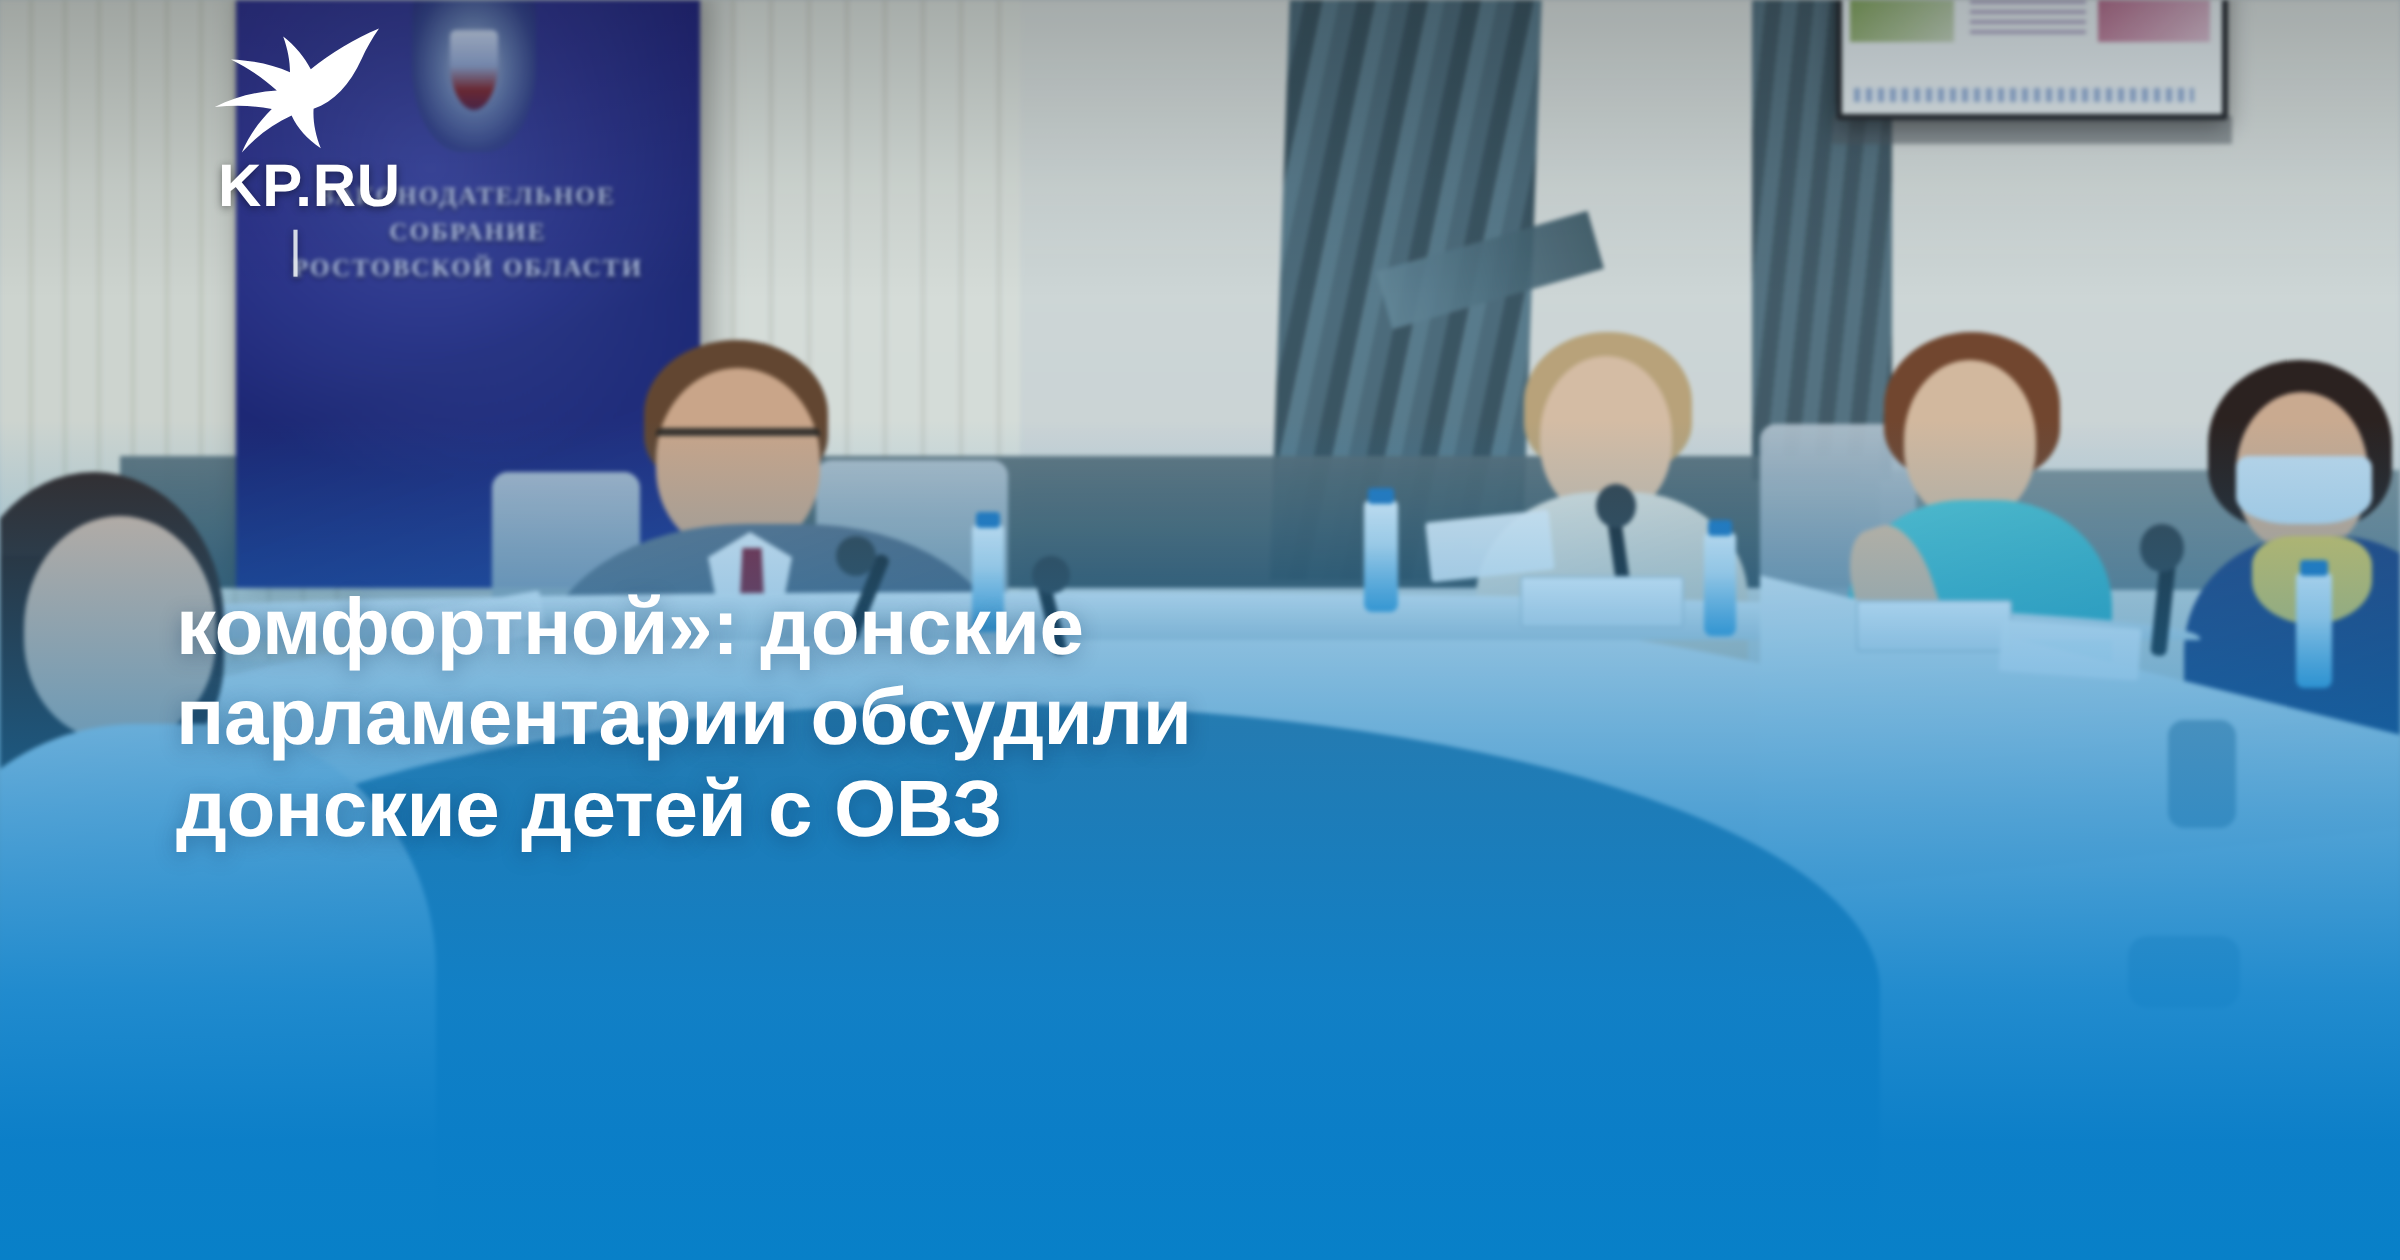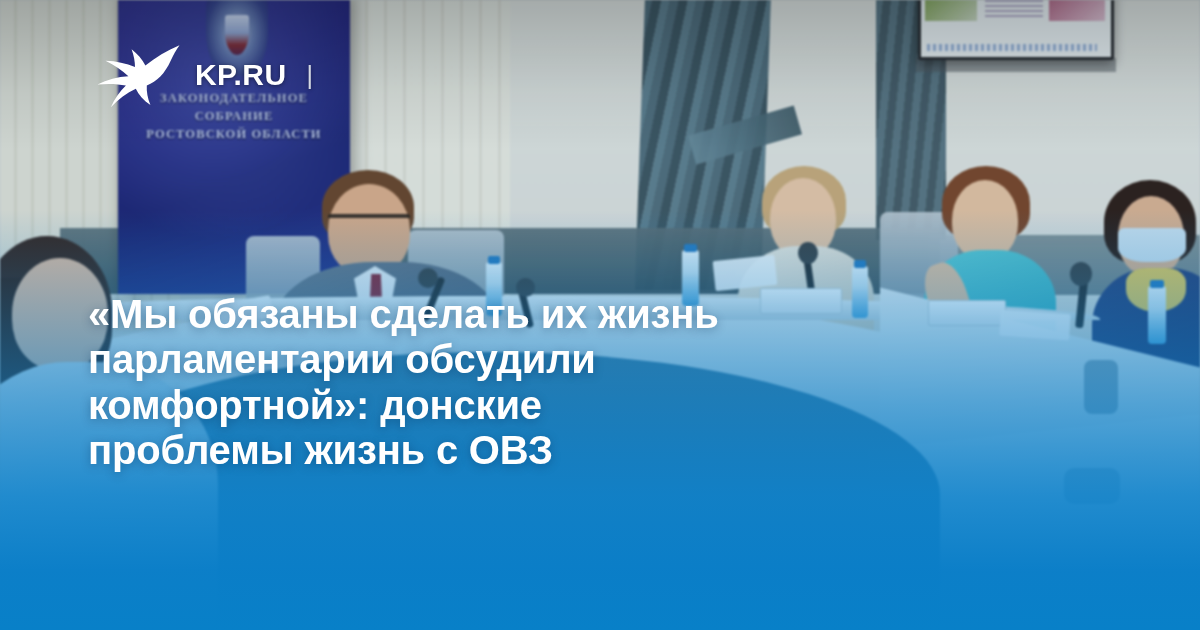--- a/index.html
+++ b/index.html
@@ -156,21 +156,21 @@
       rgba(13,130,204,.30) 22%,
       rgba(13,130,204,.62) 46%,
       rgba(13,130,204,.88) 68%,
       rgba(10,126,200,.99) 86%,
       #0880c8 100%);}
   .topshade{position:absolute;left:0;right:0;top:0;height:150px;
     background:linear-gradient(180deg,rgba(0,0,0,.22) 0%,rgba(0,0,0,.06) 62%,rgba(0,0,0,0) 100%);}
 
   
   .header{position:absolute;left:0;top:0;width:100%;height:150px;display:flex;align-items:center;}
-  .brand{display:flex;align-items:center;padding-left:95px;}
+  .brand{display:flex;align-items:center;padding-left:95px;flex-direction:column;}
   .bird{width:86px;height:66px;flex:0 0 auto;display:block;}
   .kprus{color:#fff;font-size:30px;font-weight:700;letter-spacing:.4px;margin-left:14px;
     text-shadow:0 1px 4px rgba(0,0,0,.45);}
   .sep{color:#e8ecef;font-size:25px;font-weight:400;margin:0 20px;opacity:.9;
     text-shadow:0 1px 4px rgba(0,0,0,.45);}
   .rubric{color:#fff;font-size:26px;font-weight:700;letter-spacing:.2px;
     text-shadow:0 1px 5px rgba(0,0,0,.5);}
 
   
   .headline{position:absolute;left:88px;right:150px;top:292px;
@@ -298,19 +298,18 @@
     <div class="brand">
       <svg class="bird" viewBox="0 0 86 66" aria-hidden="true">
         <path fill="#ffffff" d="M84.5 3.2 C72 8.5 60.5 15.4 50.4 23.6 C47.2 17.4 42.6 11.8 36.6 7.2 C38.9 13.6 40.0 19.5 40.0 25.1 C31.2 21.2 21.3 19.1 10.5 18.7 C19.6 23.3 27.2 28.5 33.4 34.3 C22.6 34.9 12.3 37.6 2.4 42.5 C12.9 41.5 22.4 41.8 30.9 43.5 C24.6 49.6 19.6 56.8 15.9 65.2 C23.4 57.0 31.7 50.9 40.8 46.8 C43.7 53.2 48.6 58.6 55.4 63.1 C52.6 56.0 51.4 49.5 51.8 43.4 C61.9 39.8 69.9 31.5 75.8 18.5 C78.1 13.3 81.0 8.2 84.5 3.2 Z"></path>
       </svg>
       <span class="kprus">KP.RU</span>
       <span class="sep">|</span>
     </div>
   </div>
 
   <div class="headline">
-    <span class="ln">«Мы обязаны сделать их жизнь</span>
+    <span class="ln">комфортной»: донские</span>
     <span class="ln">парламентарии обсудили</span>
-    <span class="ln">комфортной»: донские</span>
-    <span class="ln">проблемы жизнь с ОВЗ</span>
+    <span class="ln">донские детей с ОВЗ</span>
   </div>
 
 </div>
 
 </body></html>

